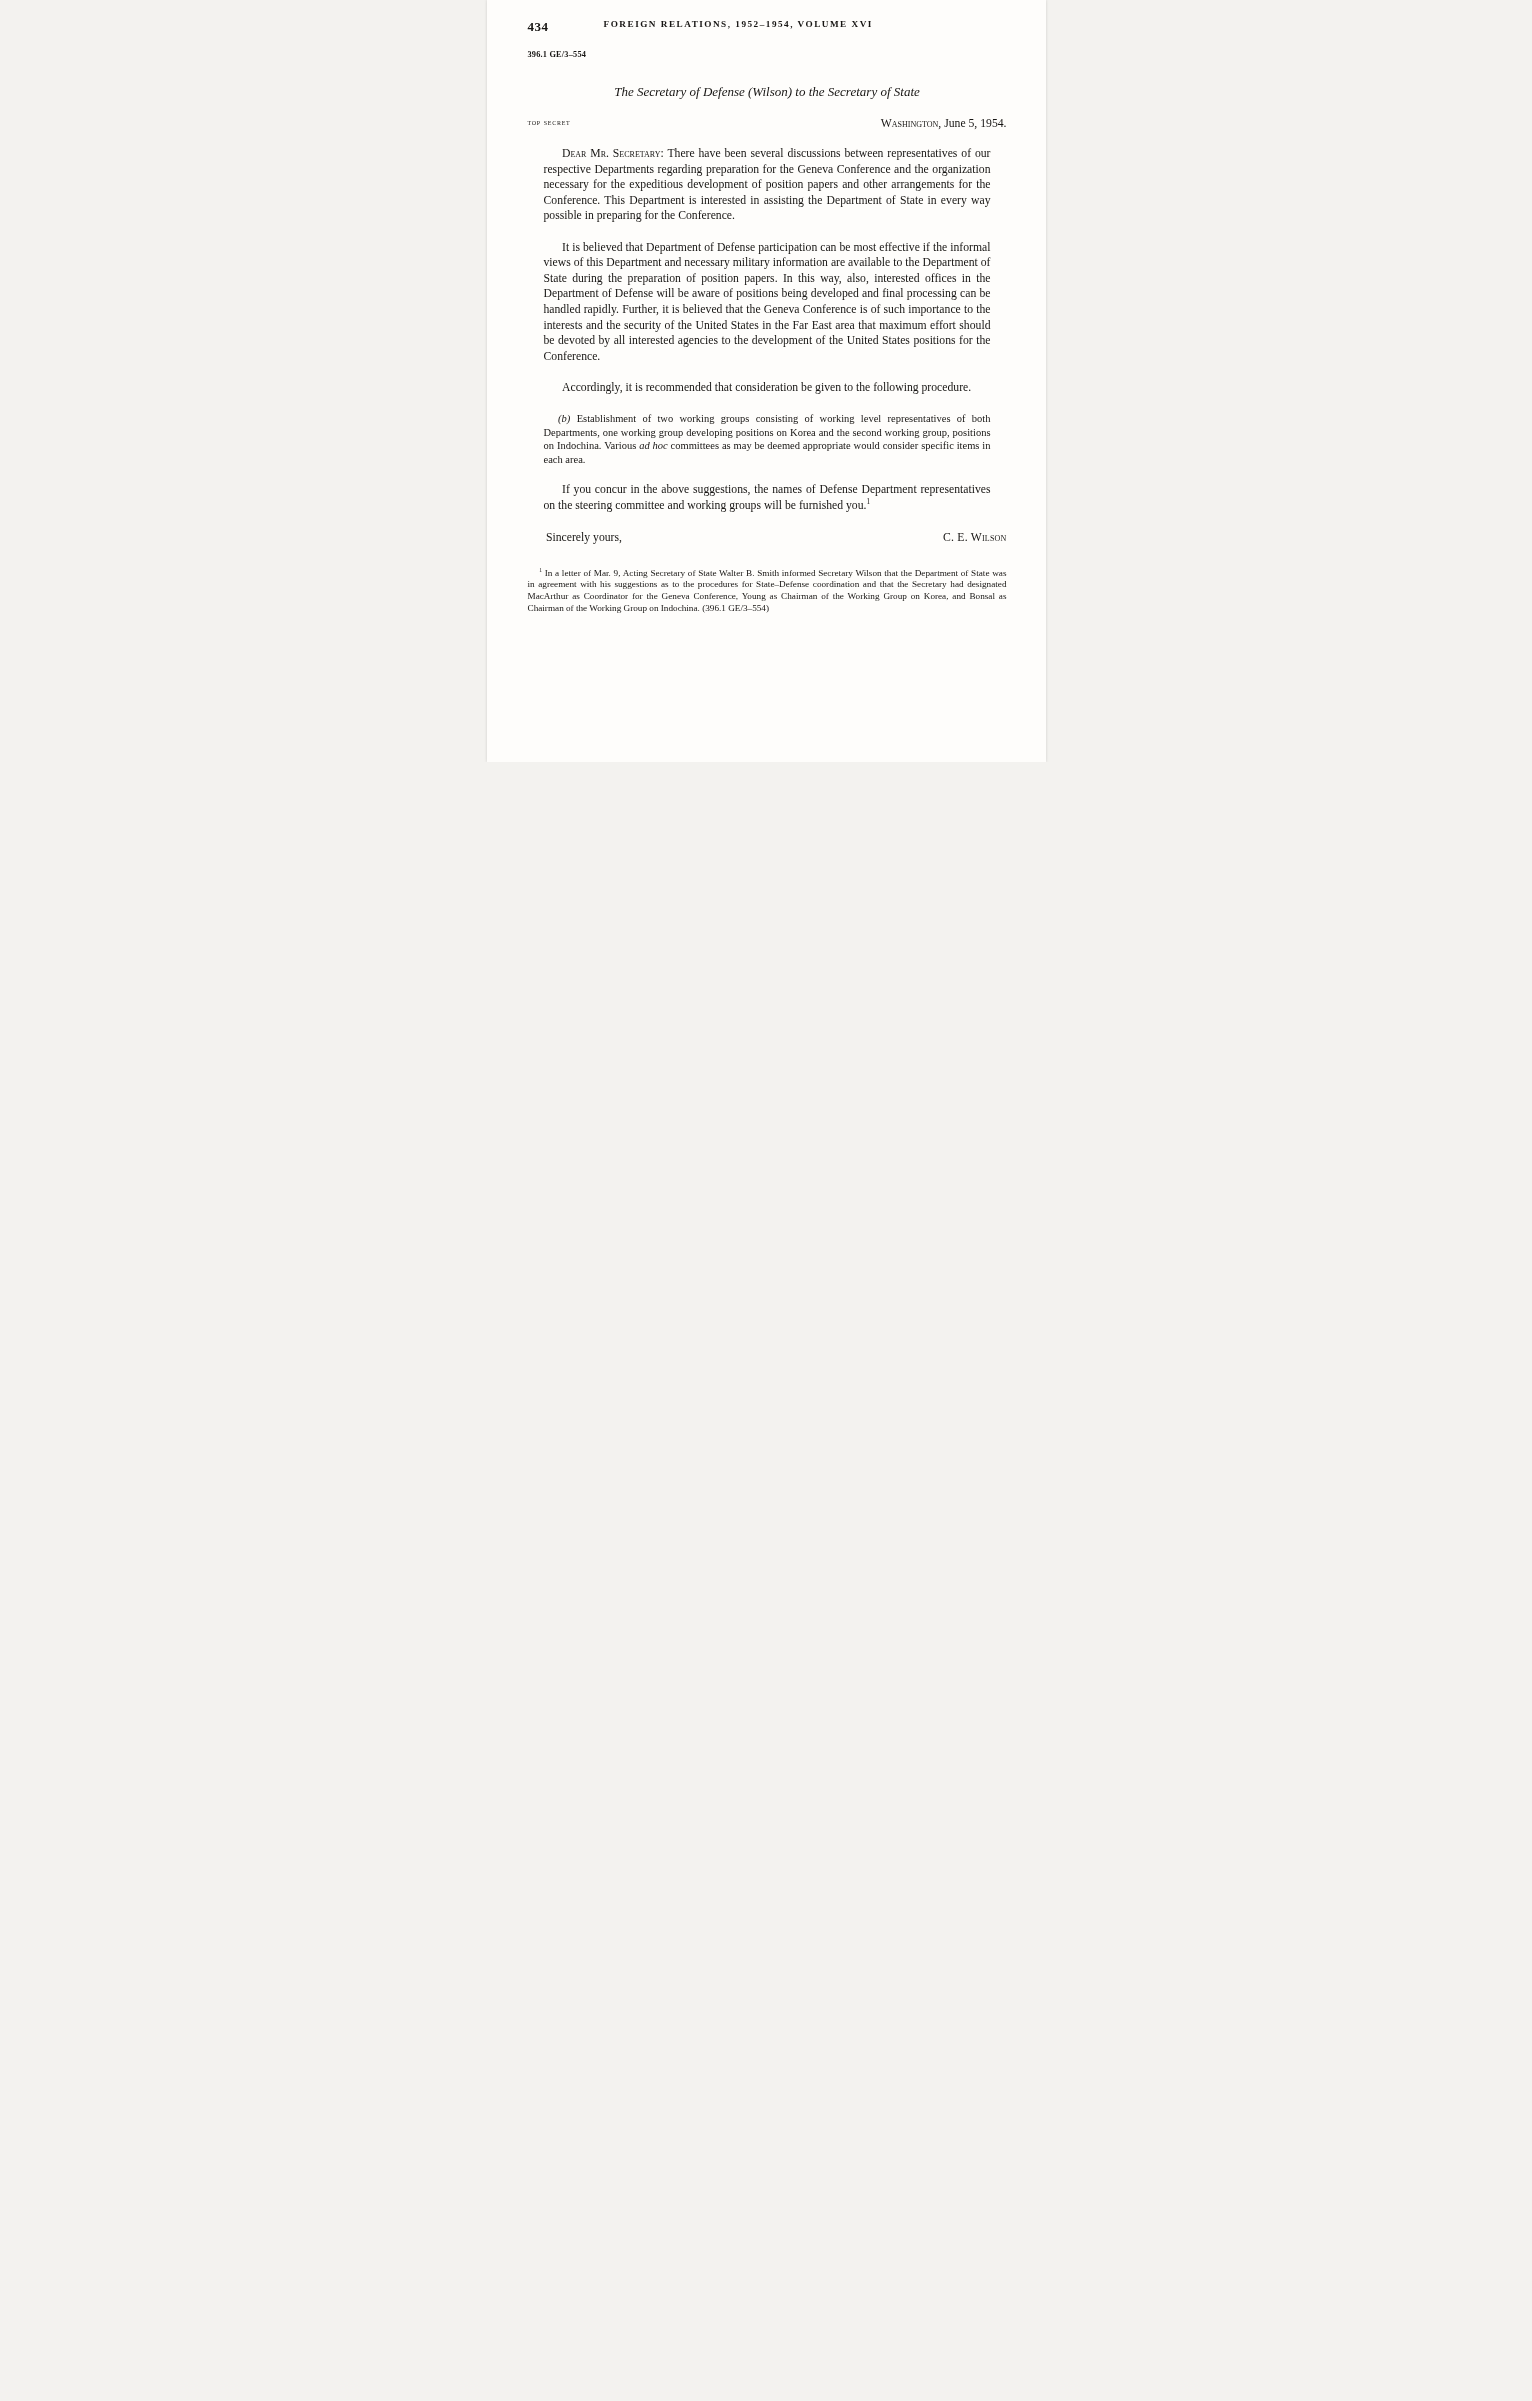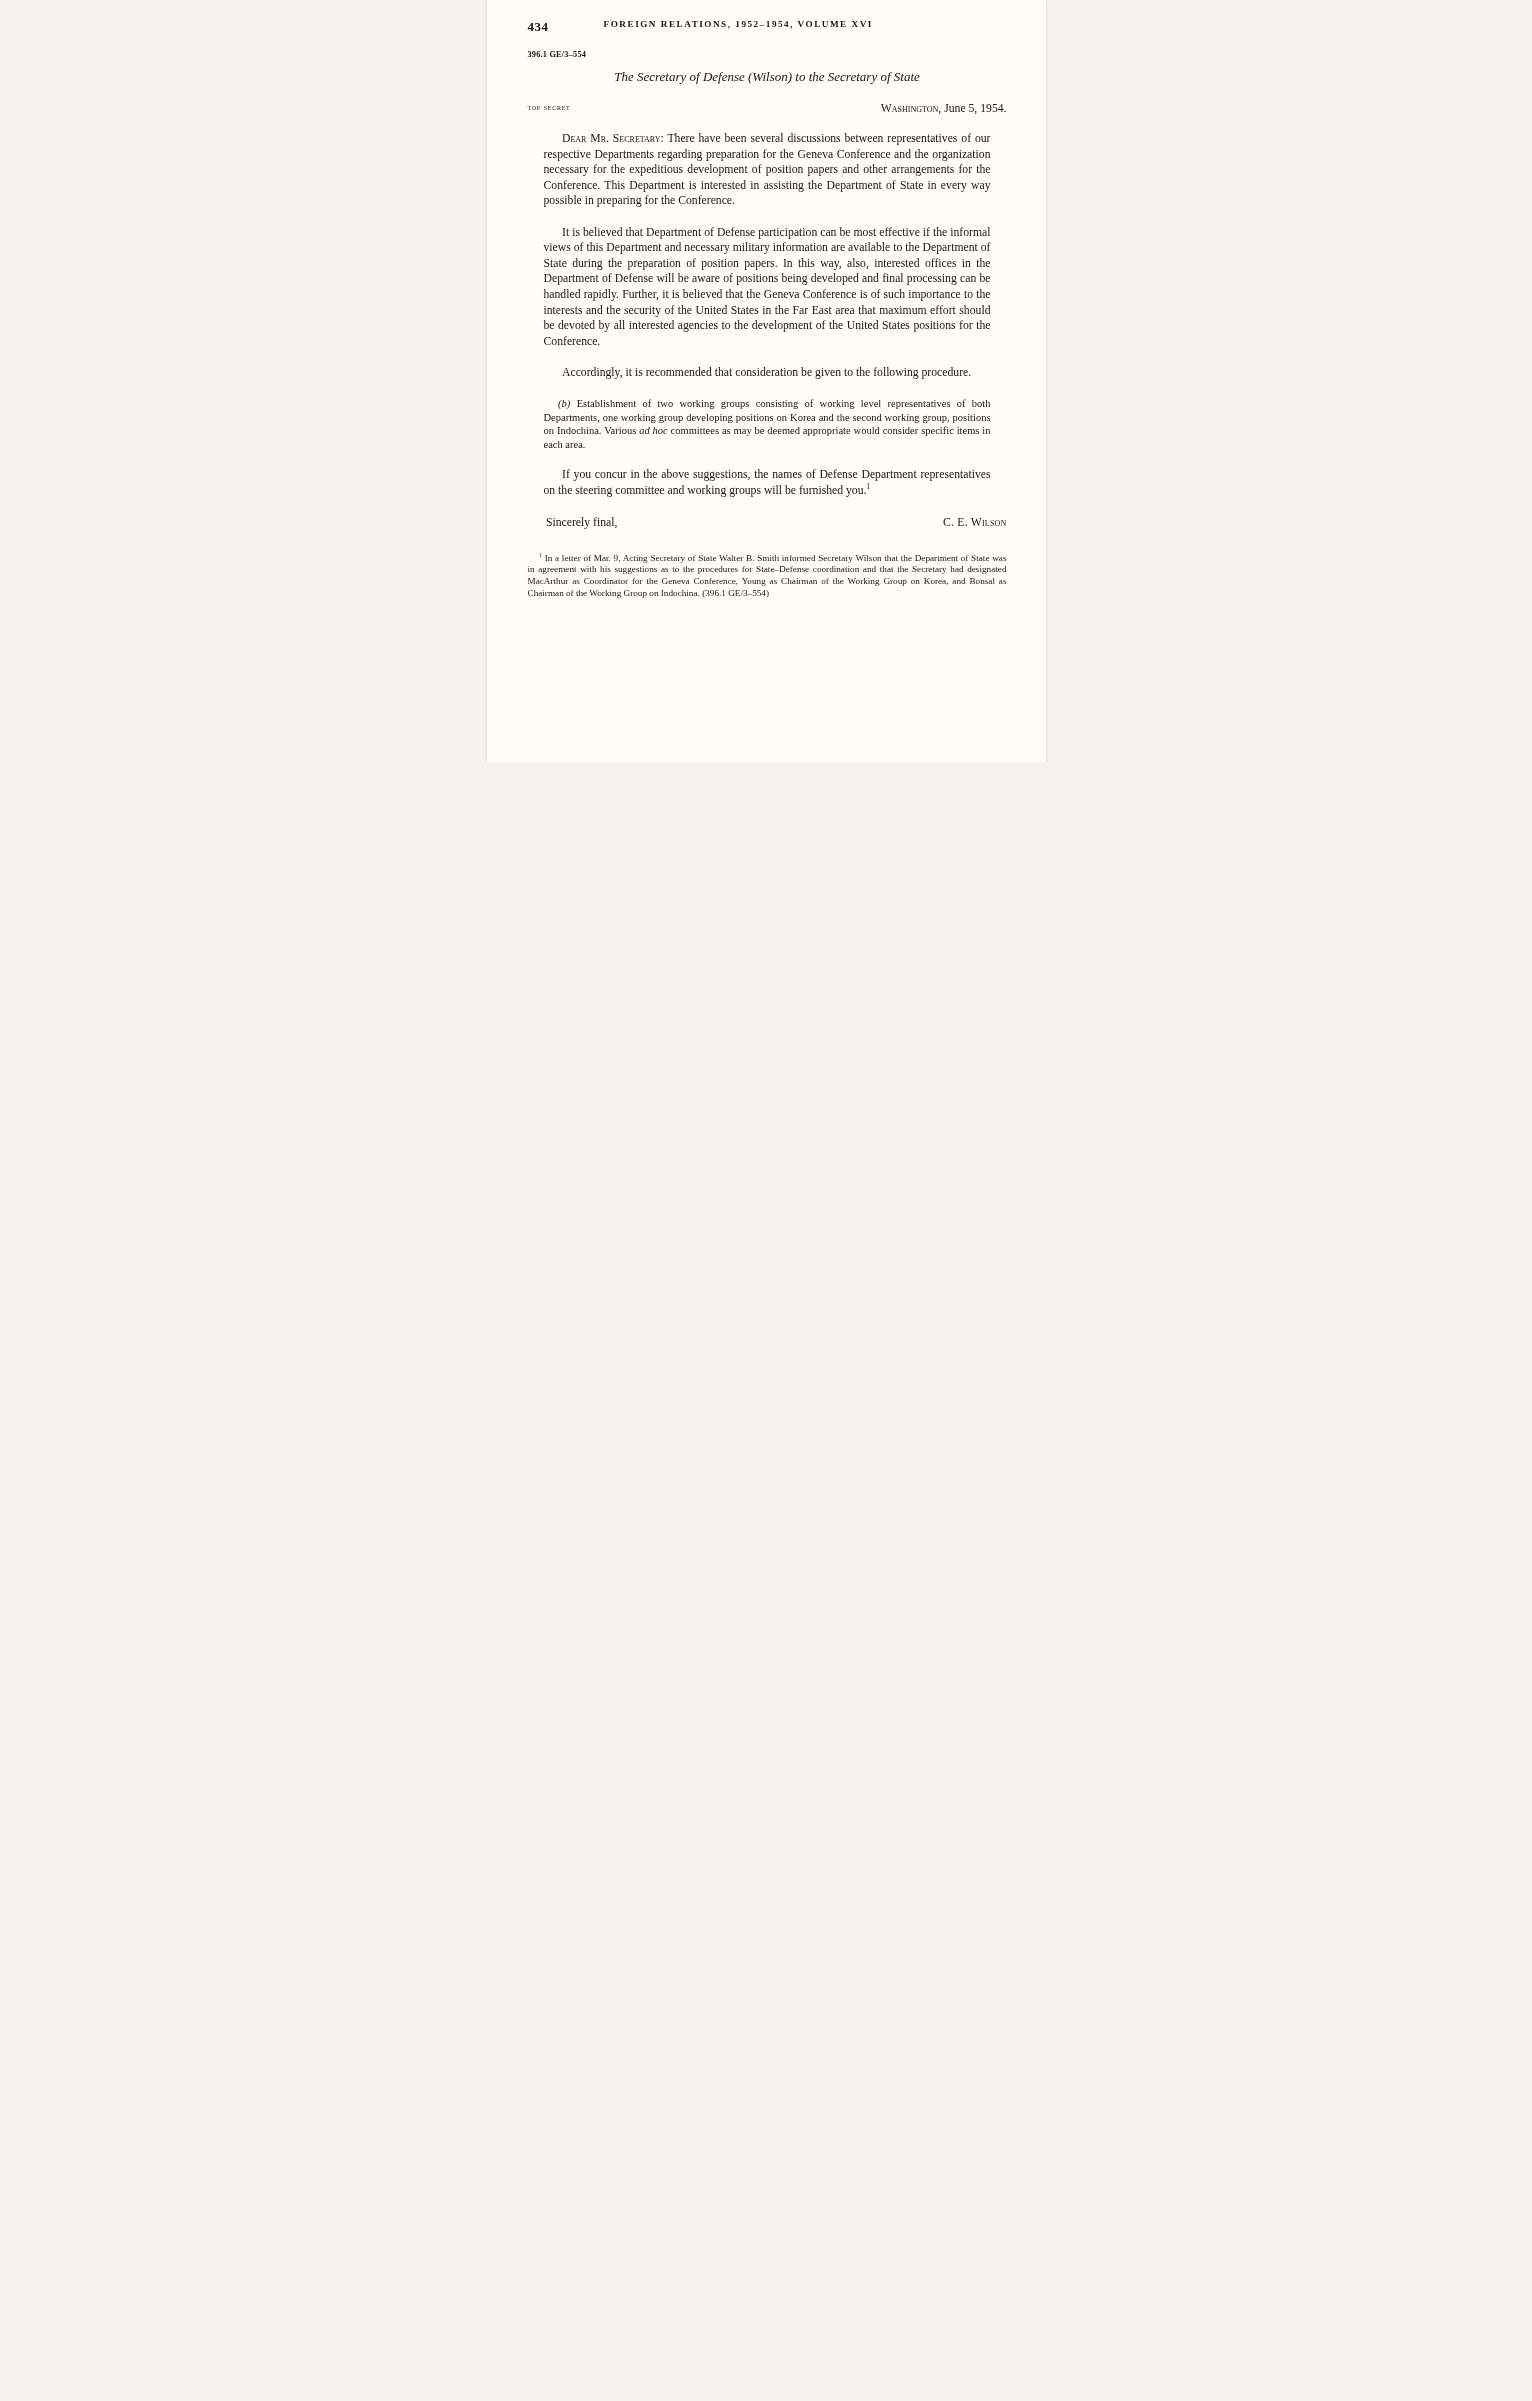--- a/index.html
+++ b/index.html
@@ -36,21 +36,21 @@
     transform: translateX(-50%);
     font-weight: bold;
     font-size: 9.2px;
     letter-spacing: 1.5px;
     white-space: nowrap;
   }
   .reference {
     font-weight: bold;
     font-size: 8.3px;
     letter-spacing: 0.2px;
-    margin-bottom: 10px;
+    margin-bottom: 25px;
   }
   .doc-title {
     font-style: italic;
     font-weight: normal;
     text-align: center;
     font-size: 13px;
     margin: 0 0 16.5px 0;
   }
   .smallcaps { font-variant: small-caps; }
   .class-line {
@@ -121,21 +121,21 @@
 
     <p class="para">Accordingly, it is recommended that consideration be given to the following procedure.</p>
 
     <div class="list-block">
       <p class="para list-item"><em>(b)</em><span> Establishment of two working groups consisting of working level representatives of both Departments, one working group developing positions on Korea and the second working group, positions on Indochina. Various </span><em>ad hoc</em><span> committees as may be deemed appropriate would consider specific items in each area.</span></p>
     </div>
 
     <p class="para closing-para"><span>If you concur in the above suggestions, the names of Defense Department representatives on the steering committee and working groups will be furnished you.</span><sup>1</sup></p>
 
     <div class="signature-row">
-      <span>Sincerely final,</span>
+      <span>Sincerely yours,</span>
       <span class="signature smallcaps">C. E. Wilson</span>
     </div>
 
   </div>
 
   <div class="footnote">
     <p class="footnote-text"><sup>1</sup><span> In a letter of Mar. 9, Acting Secretary of State Walter B. Smith informed Secretary Wilson that the Department of State was in agreement with his suggestions as to the procedures for State–Defense coordination and that the Secretary had designated MacArthur as Coordinator for the Geneva Conference, Young as Chairman of the Working Group on Korea, and Bonsal as Chairman of the Working Group on Indochina. (396.1 GE/3–554)</span></p>
   </div>
 
 </div>

